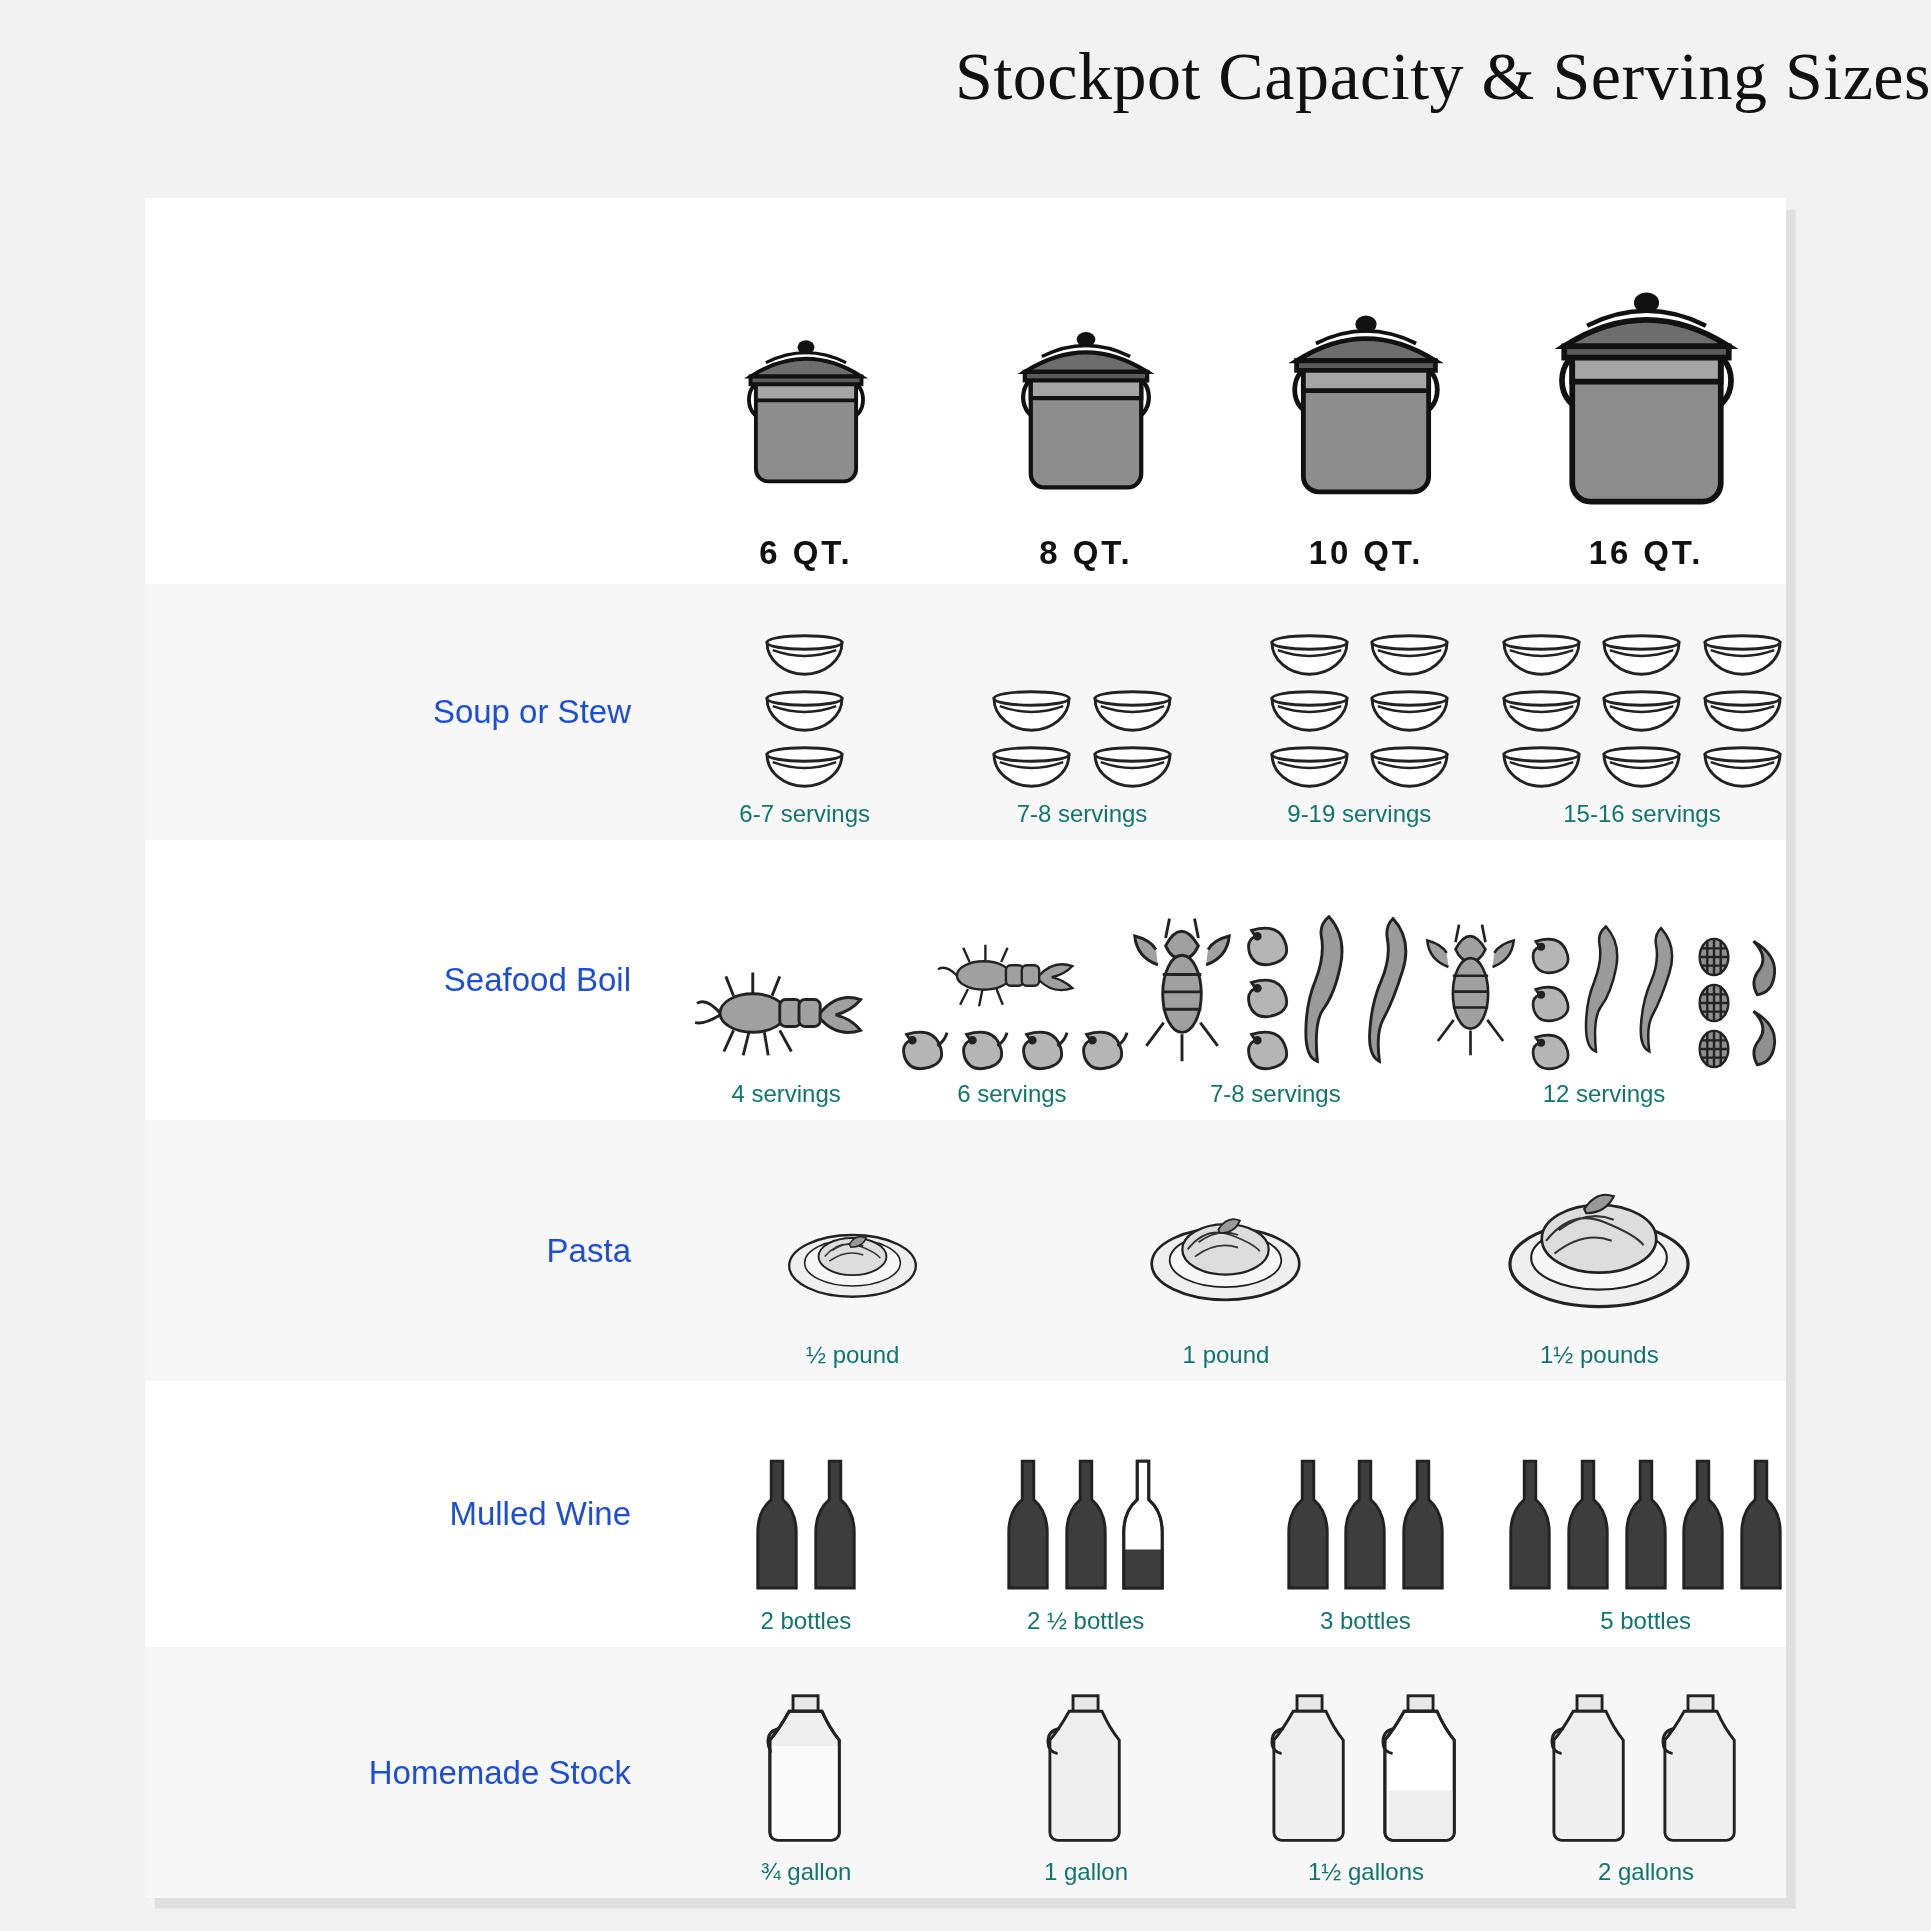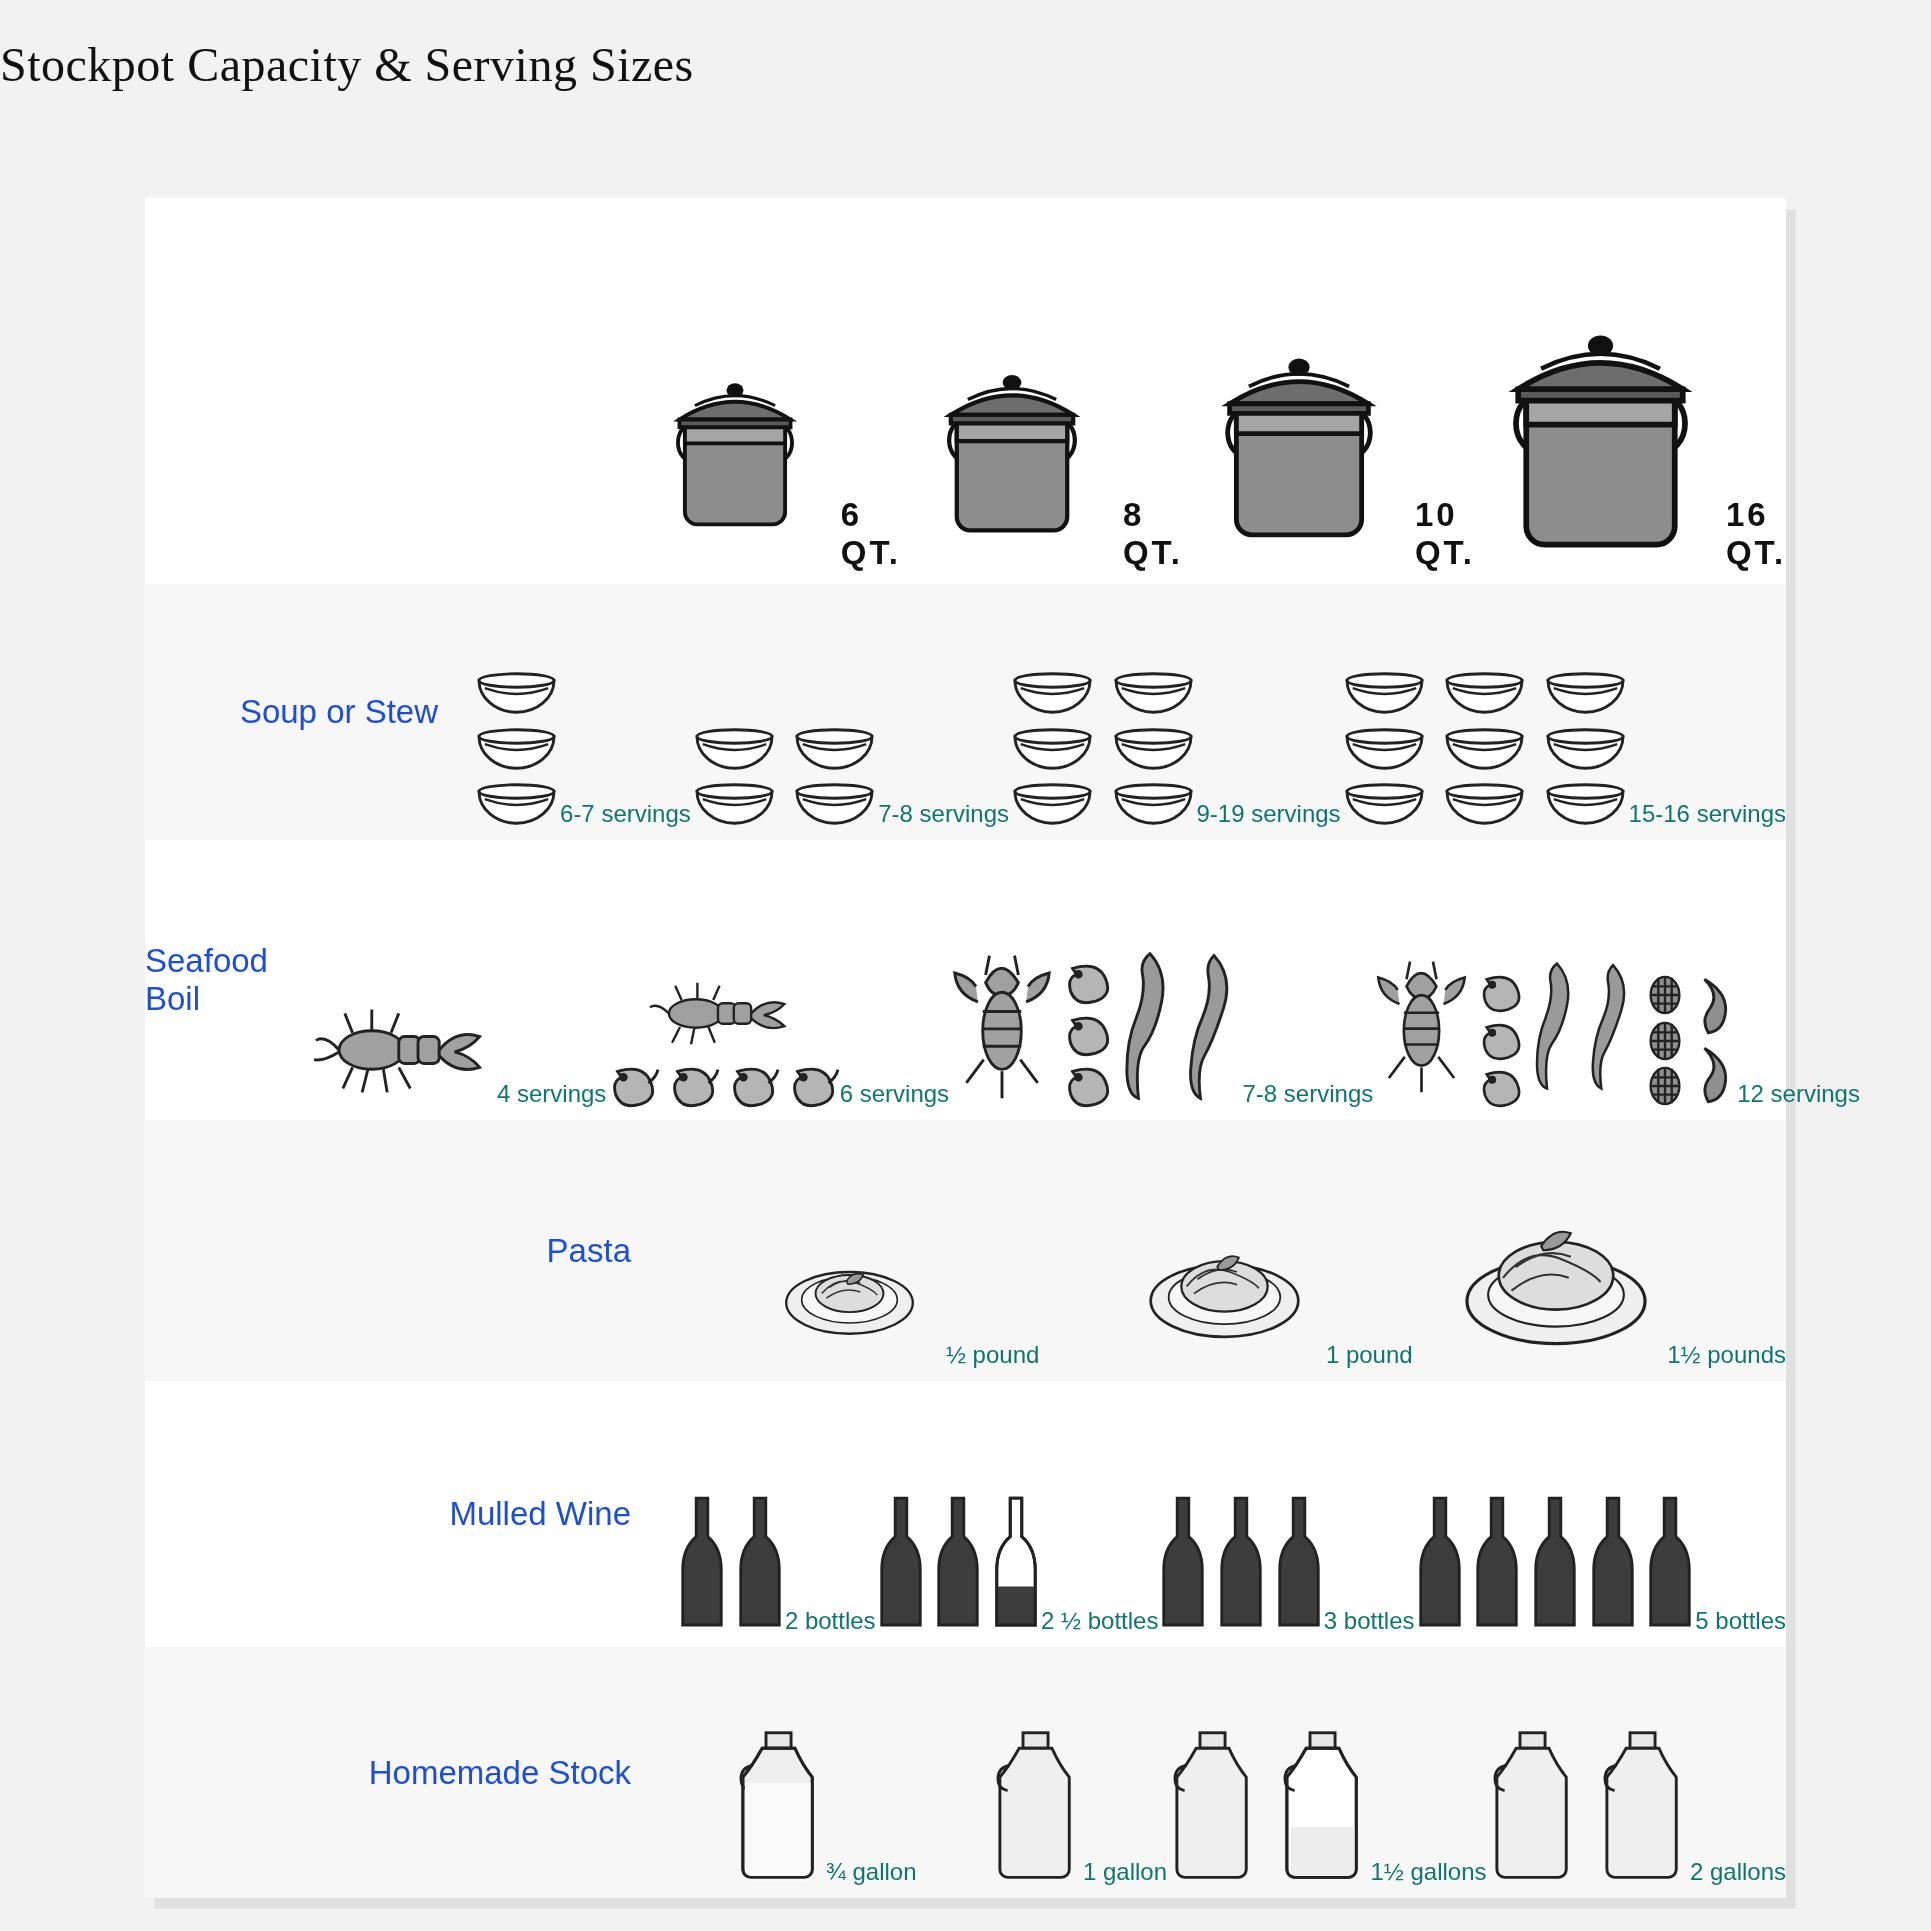--- a/index.html
+++ b/index.html
@@ -11,23 +11,23 @@
     font-family: "Liberation Sans", sans-serif;
     color: #1a1a1a;
   }
   #page {
     position: relative;
     width: 1931px;
     height: 1931px;
     overflow: hidden;
   }
   .title {
-    text-align: left;
+    text-align: right;
     font-family: "Liberation Serif", serif;
-    font-size: 48px;
+    font-size: 68px;
     font-weight: 400;
     letter-spacing: 0.5px;
     padding-top: 37px;
     color: #111;
   }
   .card {
     position: absolute;
     left: 145px;
     top: 198px;
     width: 1641px;
@@ -53,22 +53,22 @@
     color: #1d4ed8;
     font-weight: 400;
   }
   .cells {
     flex: 1;
     display: flex;
   }
   .cell {
     flex: 1;
     display: flex;
-    flex-direction: row;
-    align-items: flex-end;
+    flex-direction: column;
+    align-items: center;
     justify-content: flex-end;
     box-sizing: border-box;
     padding-bottom: 11.6px;
   }
   .cap {
     font-size: 24px;
     color: #0f766e;
     margin-top: 9.7px;
     text-align: center;
     white-space: nowrap;

